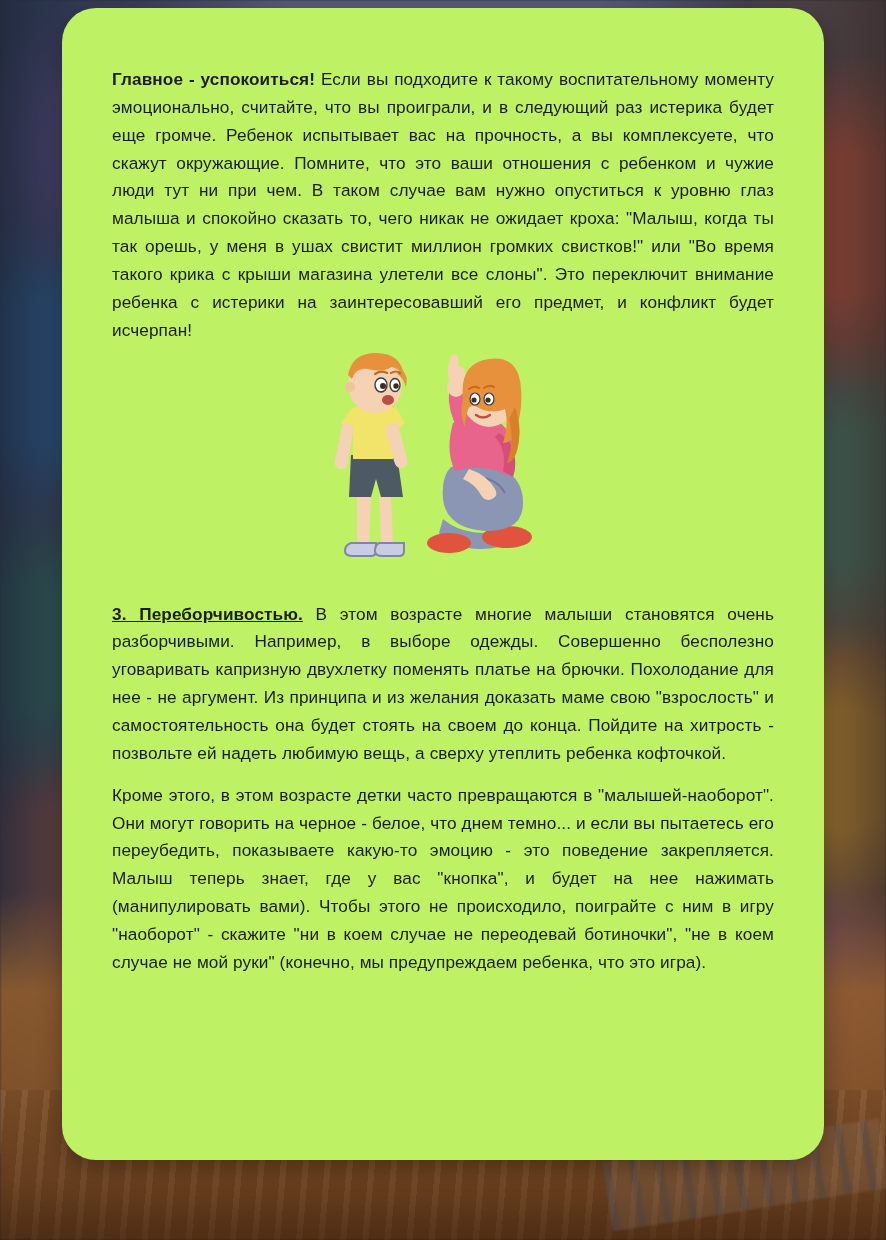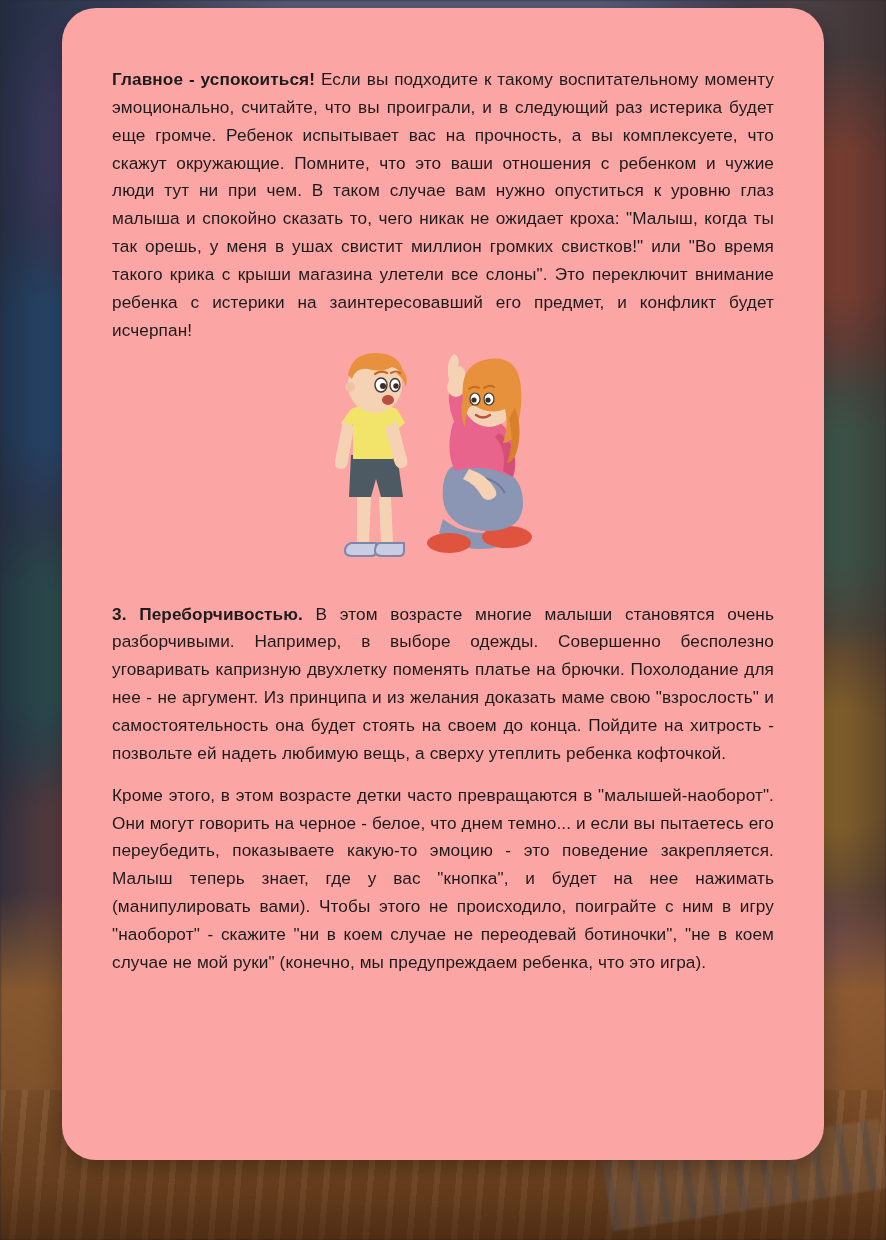--- a/index.html
+++ b/index.html
@@ -61,21 +61,21 @@
     opacity: .8;
   }
 
   
   .card {
     position: absolute;
     left: 62px;
     top: 8px;
     width: 762px;
     height: 1152px;
-    background: #fca5a5;
+    background: #bef264;
     border-radius: 34px;
     box-shadow: 0 6px 26px rgba(0,0,0,0.33);
     overflow: hidden;
   }
   .card-inner {
     padding: 58px 50px 40px 50px;
   }
 
   p {
     margin: 0 0 14px 0;
@@ -99,21 +99,21 @@
     height: 236px;
     margin: 2px 0 18px 0;
   }
   .illustration svg {
     position: absolute;
     left: 50%;
     transform: translateX(-50%);
     top: 0;
   }
 
-  .section-num { font-weight: bold; }
+  .section-num { font-weight: bold; text-decoration: underline; }
 
   .para-block { margin-top: 8px; }
 </style>
 </head>
 <body>
 
 <div class="page">
 
   <div class="bg"></div>
   <div class="bg-rail"></div>

